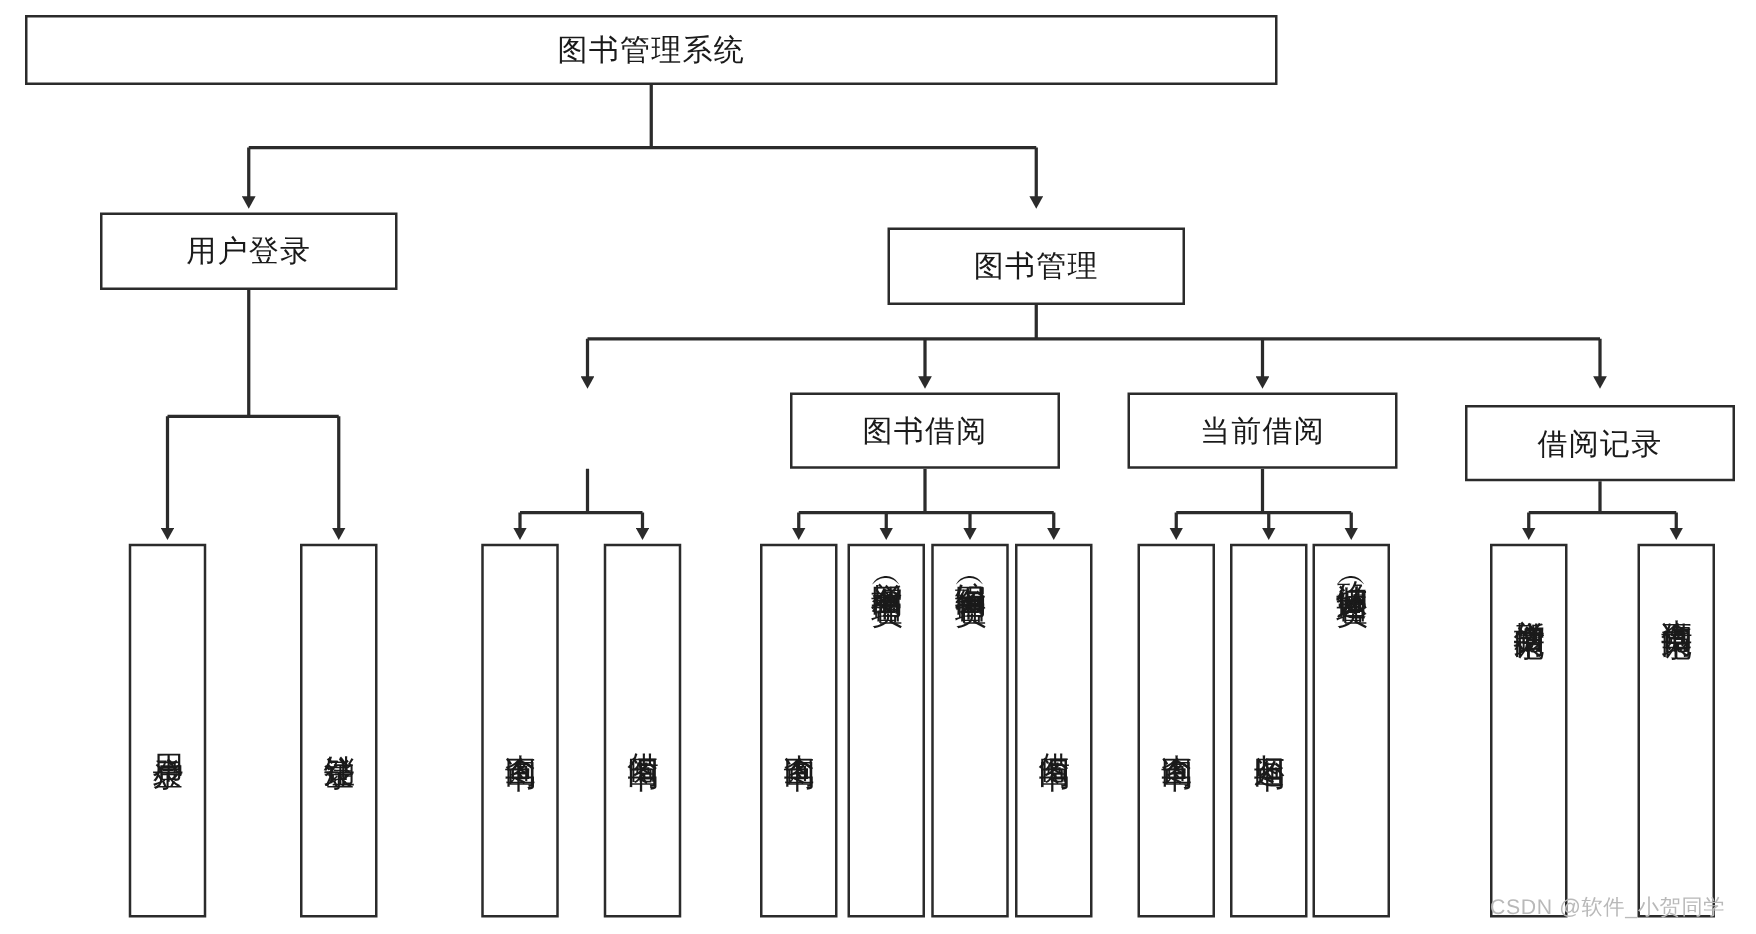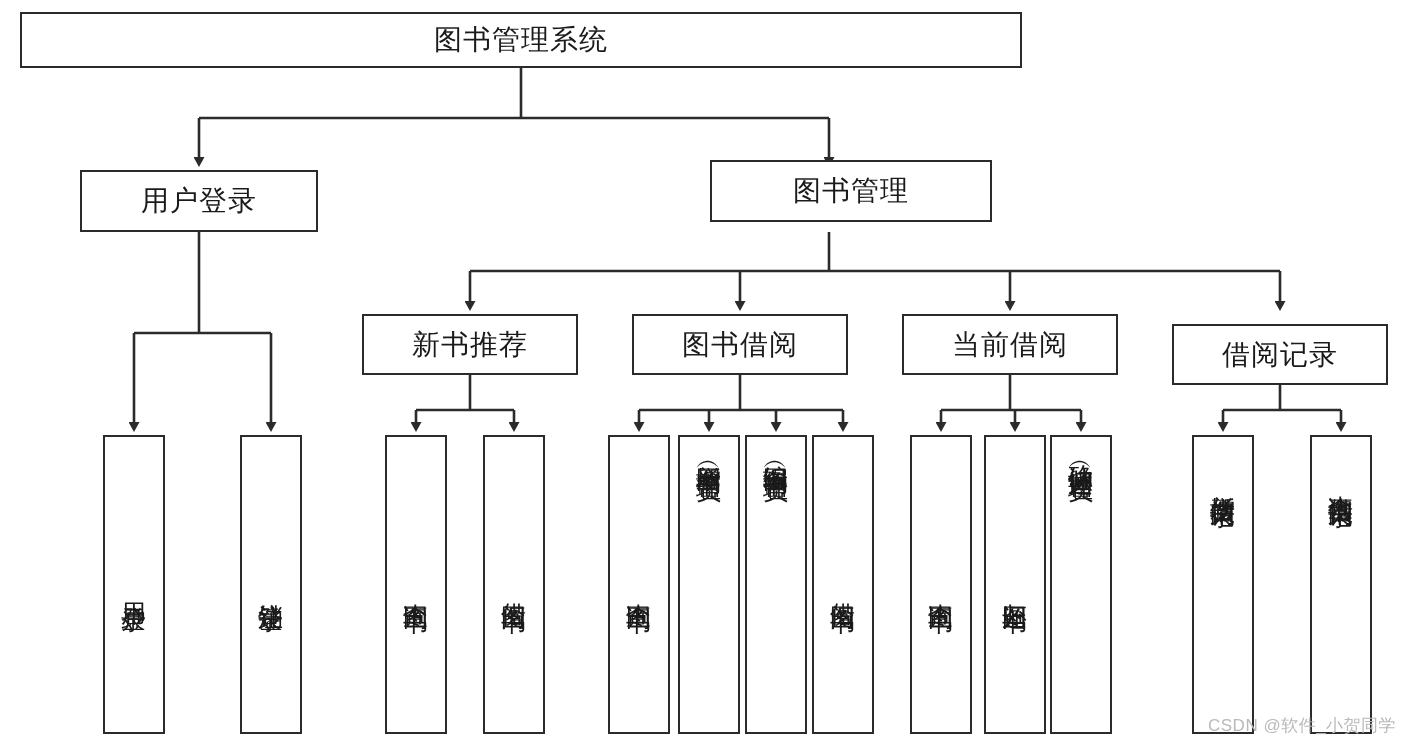--- a/index.html
+++ b/index.html
@@ -29,21 +29,21 @@
     position: absolute;
     box-sizing: border-box;
     border: 2px solid #2b2b2b;
     background: #ffffff;
     display: flex;
     align-items: center;
     justify-content: center;
     color: #1a1a1a;
   }
   .node.h {
-    font-size: 28px;
+    font-size: 24px;
     letter-spacing: 1px;
   }
   .node.v {
     align-items: flex-start;
     justify-content: center;
     padding-top: 2px;
   }
   .vtext {
     writing-mode: vertical-rl;
     text-orientation: upright;
@@ -116,27 +116,24 @@
     </g>
   </svg>
 
   <div class="node h" style="left:20px;top:12px;width:1002px;height:56px;">
     <span>图书管理系统</span>
   </div>
 
   <div class="node h" style="left:80px;top:170px;width:238px;height:62px;">
     <span>用户登录</span>
   </div>
-  <div class="node h" style="left:710px;top:160px;width:282px;height:62px;">
+  <div class="node h" style="left:710px;top:182px;width:238px;height:62px;">
     <span>图书管理</span>
   </div>
 
-  <div class="node h" style="left:362px;top:314px;width:216px;height:61px;">
-    <span>新书推荐</span>
-  </div>
   <div class="node h" style="left:632px;top:314px;width:216px;height:61px;justify-content:center;">
     <span>图书借阅</span>
   </div>
   <div class="node h" style="left:902px;top:314px;width:216px;height:61px;">
     <span>当前借阅</span>
   </div>
   <div class="node h" style="left:1172px;top:324px;width:216px;height:61px;">
     <span>借阅记录</span>
   </div>
 
@@ -177,15 +174,15 @@
     <span class="vtext">确认归还（管理员）</span>
   </div>
 
   <div class="node v" style="left: 1192px; top: 435px; width: 62px; height: 299px; padding-top: 38px;">
     <span class="vtext">新增借阅记录</span>
   </div>
   <div class="node v" style="left: 1310px; top: 435px; width: 62px; height: 299px; padding-top: 38px;">
     <span class="vtext">查询借阅记录</span>
   </div>
 
-  <div class="watermark" style="left:1192px;top:714px;margin-left:16px;">CSDN @软件_小贺同学</div>
+  <div class="watermark" style="left:1192px;top:714px;">CSDN @软件_小贺同学</div>
 
 </div>
 
 </body></html>

